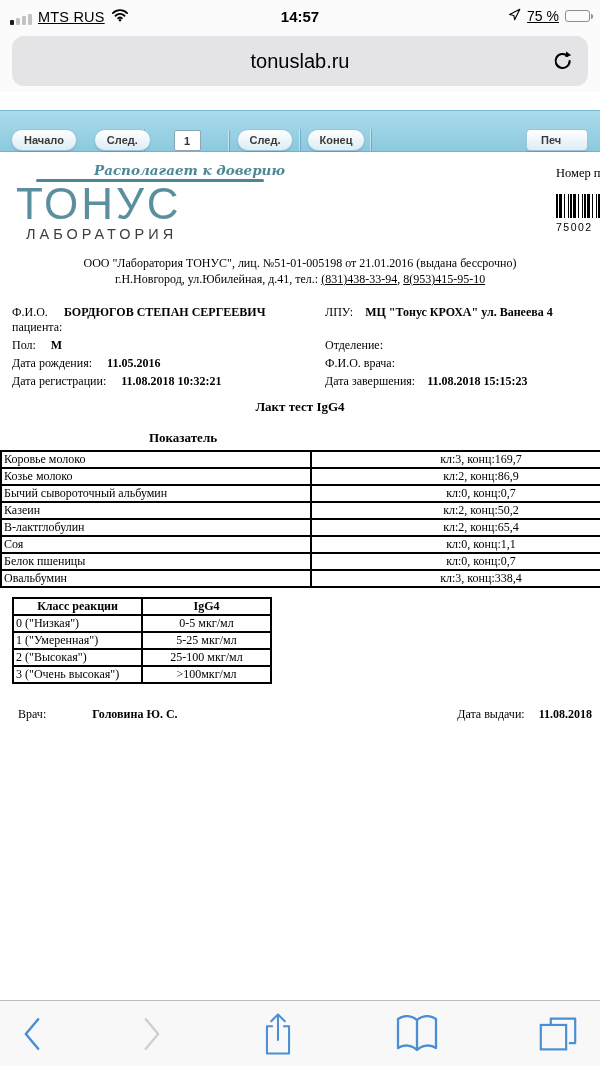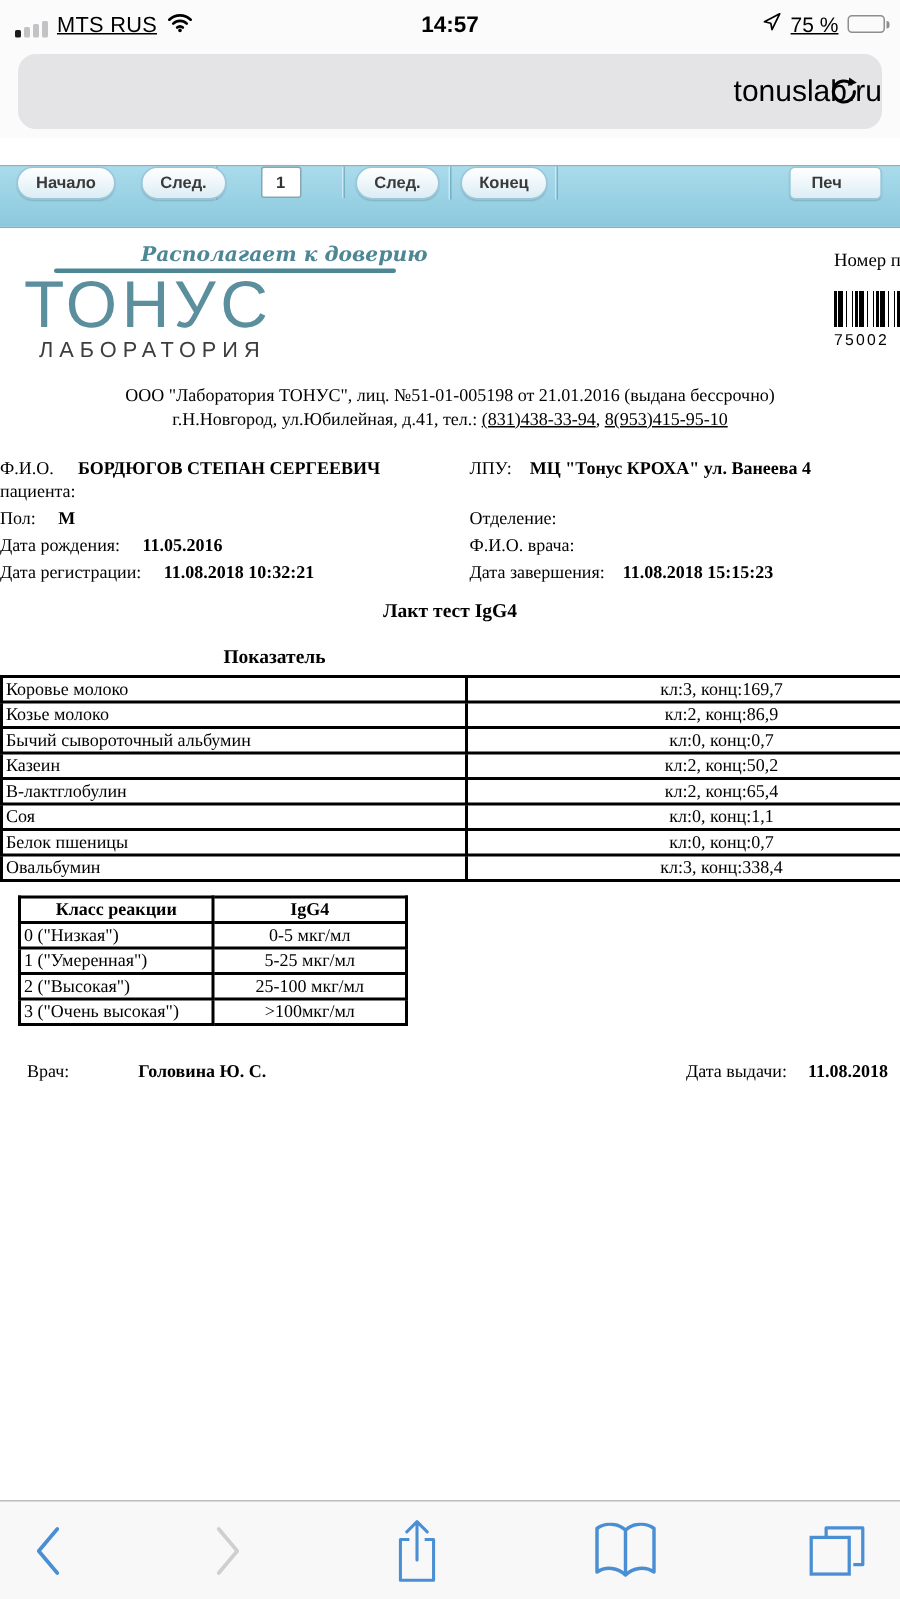--- a/index.html
+++ b/index.html
@@ -24,28 +24,28 @@
   .carrier { font-size:14.5px; letter-spacing:.2px; }
   .sb-time { position:absolute; left:0; right:0; text-align:center; font-size:15px; font-weight:600; }
   .sb-right { margin-left:auto; display:flex; align-items:center; gap:6px; z-index:1; }
   .battery-shell { position:relative; width:25px; height:12px; border:1px solid #8e8e90; border-radius:3px; padding:1px; }
   .battery-fill { height:100%; width:72%; background:#000; border-radius:1px; }
   .battery-nub { position:absolute; right:-4px; top:3px; width:2.5px; height:5px; background:#8e8e90; border-radius:0 2px 2px 0; }
   
   .url-area { height:60px; background:#fbfbfb; padding:4px 12px 8px; }
   .url-pill {
     position:relative; height:50px; background:#e4e4e6; border-radius:12px;
-    display:flex; align-items:center; justify-content:flex-end;
+    display:flex; align-items:center; justify-content:center;
   }
   .url-text { font-size:20px; color:#000; }
   .reload-btn { position:absolute; right:12px; top:12px; width:26px; height:26px; cursor:pointer; }
   
   .chrome-gap { height:18px; background:#fff; }
   .pager {
-    height:42px; display:flex; align-items:flex-start;
+    height:42px; display:flex; align-items:flex-end;
     background:linear-gradient(#a9dbeb, #8cc9de);
     border-top:1px solid #79b9cf; border-bottom:1px solid #74b4cb;
     box-shadow:0 2px 3px rgba(0,0,0,.12);
   }
   .pager-sec { display:flex; align-items:center; justify-content:center;
     border-right:1px solid rgba(40,110,140,.35); box-shadow:inset -1px 0 0 rgba(255,255,255,.45); }
   .sec-1 { width:145px; justify-content:flex-start; gap:17px; padding-left:11px; }
   .sec-2 { width:85px; } .sec-3 { width:71px; } .sec-4 { width:71px; }
   .sec-5 { flex:1; } .sec-6 { width:94px; border-right:none; box-shadow:none; justify-content:flex-start; padding-left:20px; }
   .pill-btn {
@@ -72,21 +72,21 @@
     font-family:"Liberation Sans", sans-serif; }
   .sample { position:absolute; left:556px; top:14px; width:90px; }
   .sample-label { font-size:12.5px; white-space:nowrap; }
   .barcode { margin-top:13px; width:70px; height:24px;
     background:repeating-linear-gradient(90deg,
       #000 0 2px, #fff 2px 3px, #000 3px 6px, #fff 6px 8px,
       #000 8px 9px, #fff 9px 12px, #000 12px 13px, #fff 13px 14px); }
   .barcode-num { margin-top:3px; font-family:"Liberation Sans", sans-serif; font-size:10.5px; letter-spacing:1.5px; }
   .org-lines { padding-top:104px; text-align:center; font-size:12px; line-height:1.32; }
   .org-lines a { color:#000; text-decoration:underline; }
-  .patient { display:flex; margin-top:17px; padding-left:0; }
+  .patient { display:flex; margin-top:17px; padding-left:12px; }
   .patient-col-l { width:313px; }
   .patient-col-r { flex:1; }
   .prow { height:18px; white-space:nowrap; }
   .prow-tall { height:33px; }
   .plbl { display:inline-block; vertical-align:top; }
   .plbl-narrow { width:52px; white-space:normal; }
   .pval { font-weight:bold; margin-left:15px; vertical-align:top; }
   .prow-tall .pval { margin-left:0; }
   .report-title { margin-top:7px; text-align:center; font-weight:bold; font-size:13px; }
   .results-headers { display:flex; margin-top:15px; font-weight:bold; font-size:13px;padding-left:28px; }

